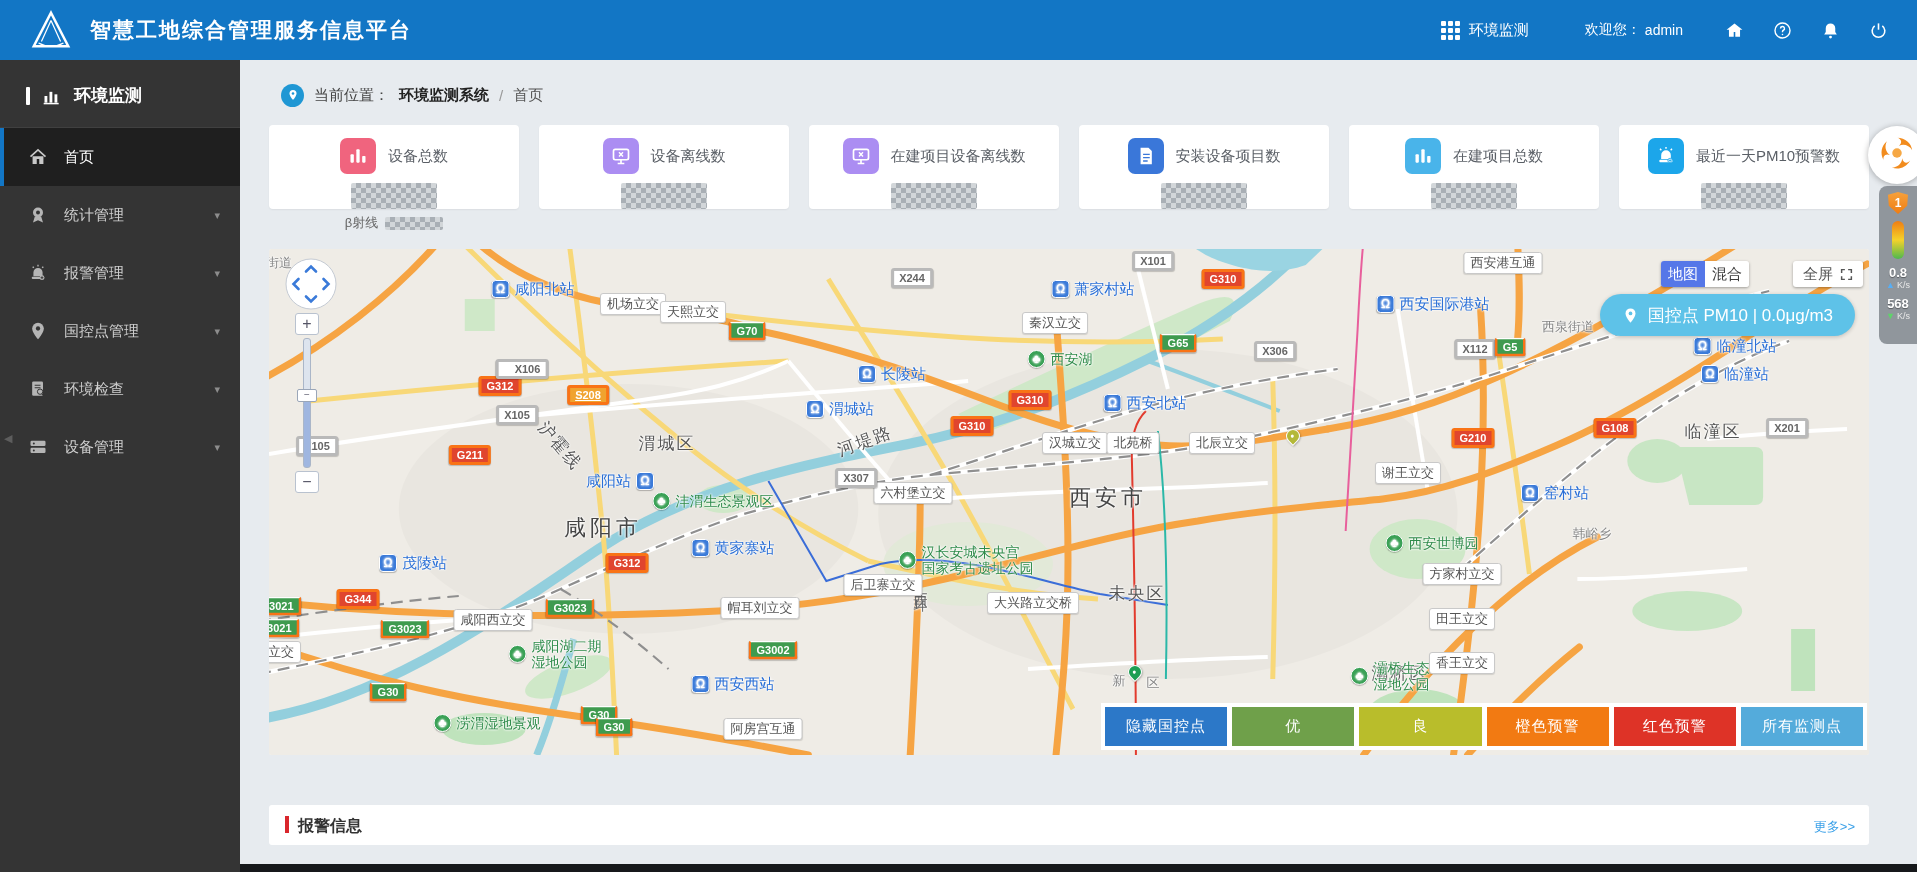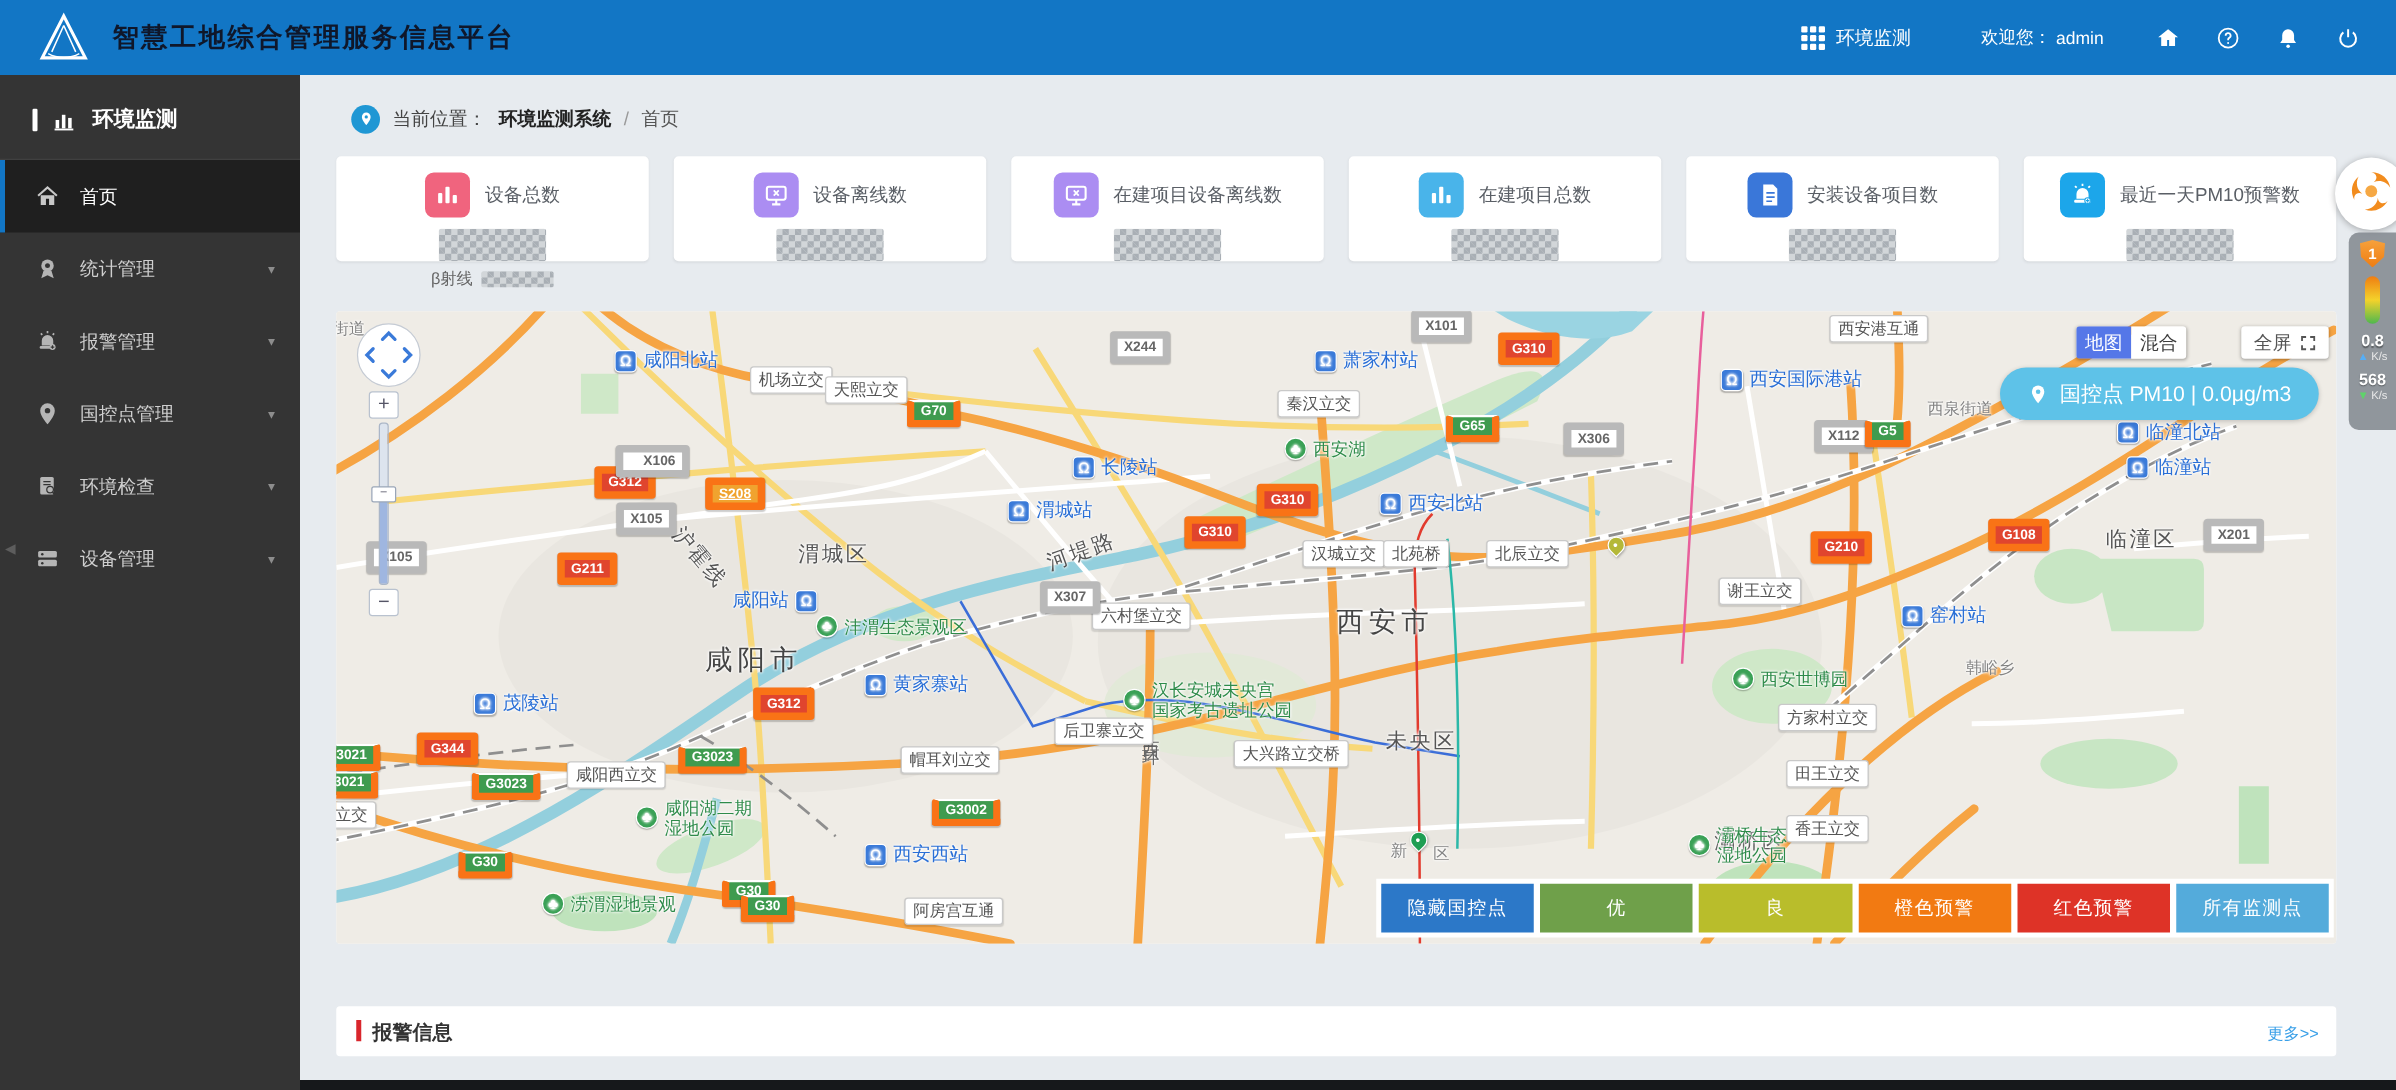--- a/index.html
+++ b/index.html
@@ -1,20 +1,20 @@
 <!DOCTYPE html>
 <html><head>
 <meta charset="utf-8">
 <style>
   *{margin:0;padding:0;box-sizing:border-box}
   html,body{width:1917px;height:872px;overflow:hidden;font-family:"Liberation Sans","DejaVu Sans",sans-serif;background:#e7ebef}
   
   .topbar{position:relative;height:60px;background:#1276c5;display:flex;align-items:center;padding:0 28px;z-index:30}
   .logo{width:46px;height:42px;margin-right:16px;flex:0 0 auto}
-  .apptitle{color:#0f172a;font-size:21px;font-weight:bold;letter-spacing:2px}
+  .apptitle{color:#ffffff;font-size:21px;font-weight:bold;letter-spacing:2px}
   .topright{margin-left:auto;display:flex;align-items:center;gap:26px;color:#fff}
   .module{display:flex;align-items:center;gap:9px;font-size:15px;cursor:pointer;margin-right:30px}
   .gridicon{display:grid;grid-template-columns:repeat(3,5px);grid-auto-rows:5px;gap:2px}
   .gridicon i{background:#fff;border-radius:1px}
   .welcome{font-size:14px;display:flex;gap:4px;align-items:center;margin-right:14px}
   .hicon{width:22px;height:22px;display:flex;align-items:center;justify-content:center;cursor:pointer}
   .hicon svg{width:19px;height:19px}
   
   .sidebar{position:absolute;left:0;top:60px;bottom:0;width:240px;background:#343434;z-index:25}
   .side-title{display:flex;align-items:center;gap:12px;padding:24px 0 20px 26px;border-bottom:1px solid #404040;color:#fff;font-size:17px;font-weight:bold}
@@ -54,21 +54,21 @@
   .mk.town{font-size:13px;color:#848484}
   .mk.vroad{writing-mode:vertical-rl;font-size:14px;color:#666;letter-spacing:3px}
   .mk.road{background:#fff;border:1px solid #c9c9c9;border-radius:3px;color:#555;font-size:13px;padding:1px 6px;box-shadow:0 1px 1px rgba(0,0,0,.12);text-shadow:none}
   .mk.station,.mk.park{display:flex;align-items:center;gap:5px}
   .mk.station{color:#2a6fd6;font-size:15px;font-weight:500}
   .mk.park{color:#2e8b4a;font-size:14px}
   .mk .mt{line-height:1.15;text-align:left}
   .mi{flex:0 0 auto;width:18px;height:18px;color:#fff;font-size:12px;line-height:16px;text-align:center;border:1.5px solid #fff;box-shadow:0 1px 1px rgba(0,0,0,.25)}
   .station .mi{background:#3a7ad9;border-radius:4px}
   .park .mi{background:#3aa156;border-radius:50%}
-  .mk.bred,.mk.bgreen,.mk.borange,.mk.bwhite{font-size:11px;font-weight:bold;padding:1px 5px;border-radius:3px;border:6px solid #f97316;color:#fff;text-shadow:none;box-shadow:0 1px 1px rgba(0,0,0,.2)}
+  .mk.bred,.mk.bgreen,.mk.borange,.mk.bwhite{font-size:11px;font-weight:bold;padding:1px 5px;border-radius:3px;border:3px solid #f97316;color:#fff;text-shadow:none;box-shadow:0 1px 1px rgba(0,0,0,.2)}
   .mk.bred{background:#e0452e}
   .mk.bgreen{background:#3f9b4f;border-top:2px solid #fff}
   .mk.borange{background:#f0a32f}
   .mk.bwhite{background:#fff;color:#666;border-color:#b9b9b9}
   .mk.pin_green,.mk.pin_olive{transform:translate(-50%,-85%)}
   .pinhead{display:block;width:14px;height:14px;border-radius:50% 50% 50% 0;transform:rotate(-45deg);background:#1e9e53;border:1.5px solid #fff;position:relative;box-shadow:0 1px 2px rgba(0,0,0,.3)}
   .pin_olive .pinhead{background:#b4b838}
   .pinhead::after{content:"";position:absolute;left:4px;top:4px;width:3px;height:3px;border-radius:50%;background:#fff}
   
   .panctl{position:absolute;left:16px;top:9px;width:52px;height:52px;z-index:10}
@@ -284,41 +284,41 @@
               <path d="M9.6 7.5l4.8 5M14.4 7.5l-4.8 5" stroke-width="1.7"></path>
             </svg>
           </span>
       <span class="ctitle">在建项目设备离线数</span>
     </div>
     <div class="cvalue mosaic"></div>
     
   </div>
       <div class="card">
     <div class="card-head">
+      <span class="cicon" style="background: rgb(58, 119, 217); color: rgb(58, 119, 217);">
+            <svg viewBox="0 0 24 24" width="20" height="20">
+              <path d="M5.5 2h9.5l4 4v16H5.5z" fill="#fff"></path>
+              <path d="M8.5 10h8M8.5 14h8M8.5 18h5.5" stroke="currentColor" stroke-width="1.6"></path>
+            </svg>
+          </span>
+      <span class="ctitle">安装设备项目数</span>
+    </div>
+    <div class="cvalue mosaic"></div>
+    
+  </div>
+      <div class="card">
+    <div class="card-head">
       <span class="cicon" style="background: rgb(73, 180, 234); color: rgb(73, 180, 234);">
             <svg viewBox="0 0 24 24" width="20" height="20">
               <rect x="3" y="10" width="4" height="10" rx="1" fill="#fff"></rect>
               <rect x="10" y="4" width="4" height="16" rx="1" fill="#fff"></rect>
               <rect x="17" y="12" width="4" height="8" rx="1" fill="#fff"></rect>
             </svg>
           </span>
       <span class="ctitle">在建项目总数</span>
-    </div>
-    <div class="cvalue mosaic"></div>
-    
-  </div>
-      <div class="card">
-    <div class="card-head">
-      <span class="cicon" style="background: rgb(58, 119, 217); color: rgb(58, 119, 217);">
-            <svg viewBox="0 0 24 24" width="20" height="20">
-              <path d="M5.5 2h9.5l4 4v16H5.5z" fill="#fff"></path>
-              <path d="M8.5 10h8M8.5 14h8M8.5 18h5.5" stroke="currentColor" stroke-width="1.6"></path>
-            </svg>
-          </span>
-      <span class="ctitle">安装设备项目数</span>
     </div>
     <div class="cvalue mosaic"></div>
     
   </div>
       <div class="card">
     <div class="card-head">
       <span class="cicon" style="background: rgb(28, 166, 234); color: rgb(28, 166, 234);">
             <svg viewBox="0 0 24 24" width="20" height="20" fill="#fff">
               <path d="M12 5.2a5.8 5.8 0 0 1 5.8 5.8v4.5H6.2V11A5.8 5.8 0 0 1 12 5.2z"></path>
               <rect x="4" y="16.5" width="16" height="3" rx="1.2"></rect>

